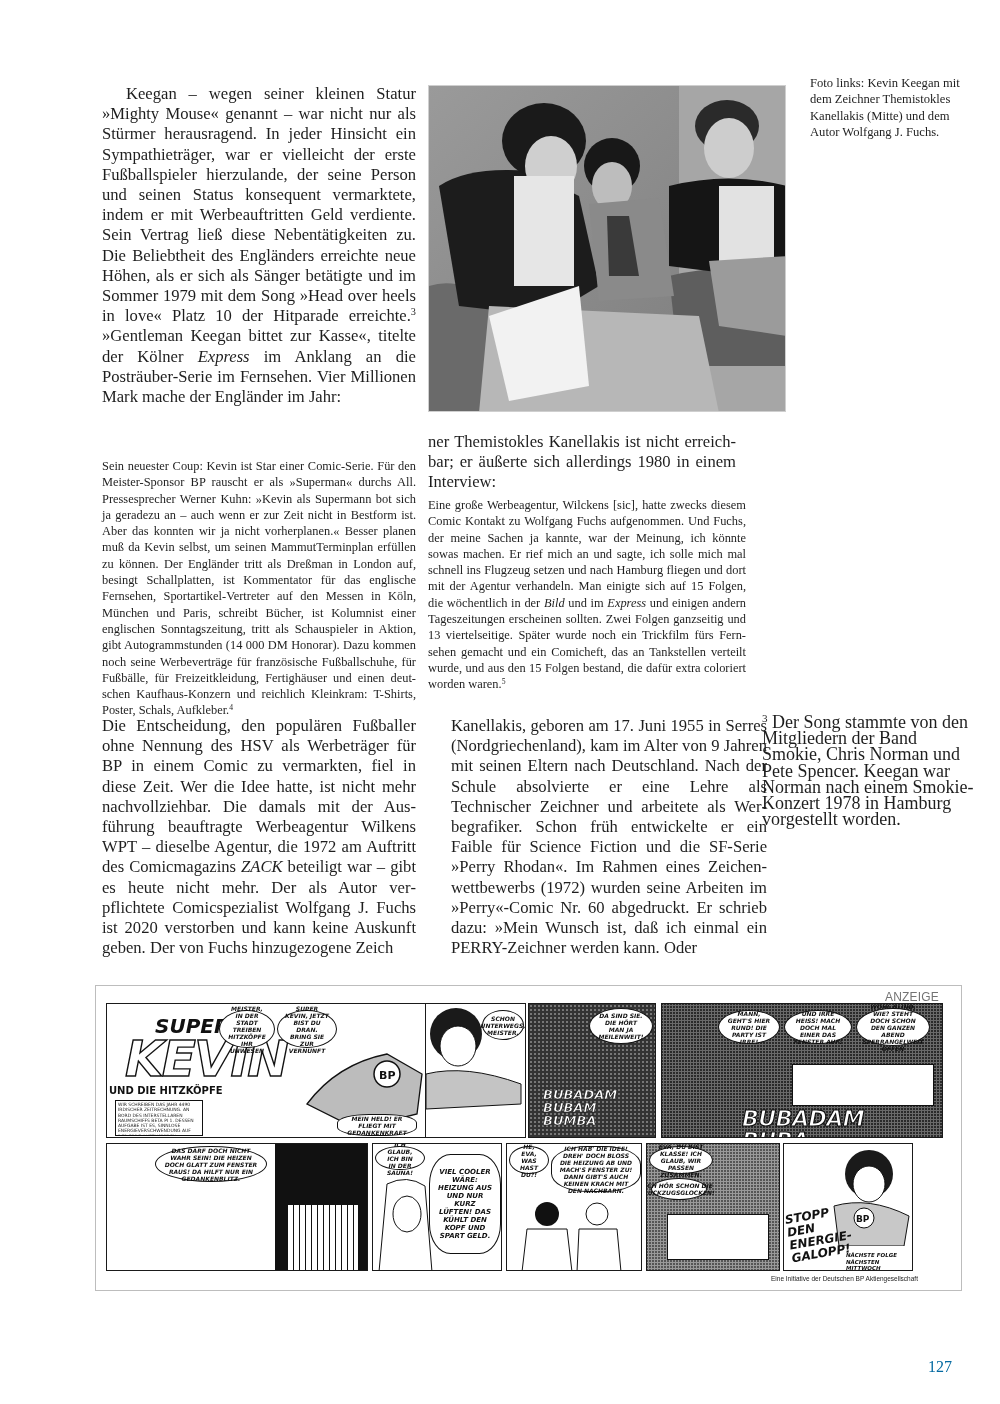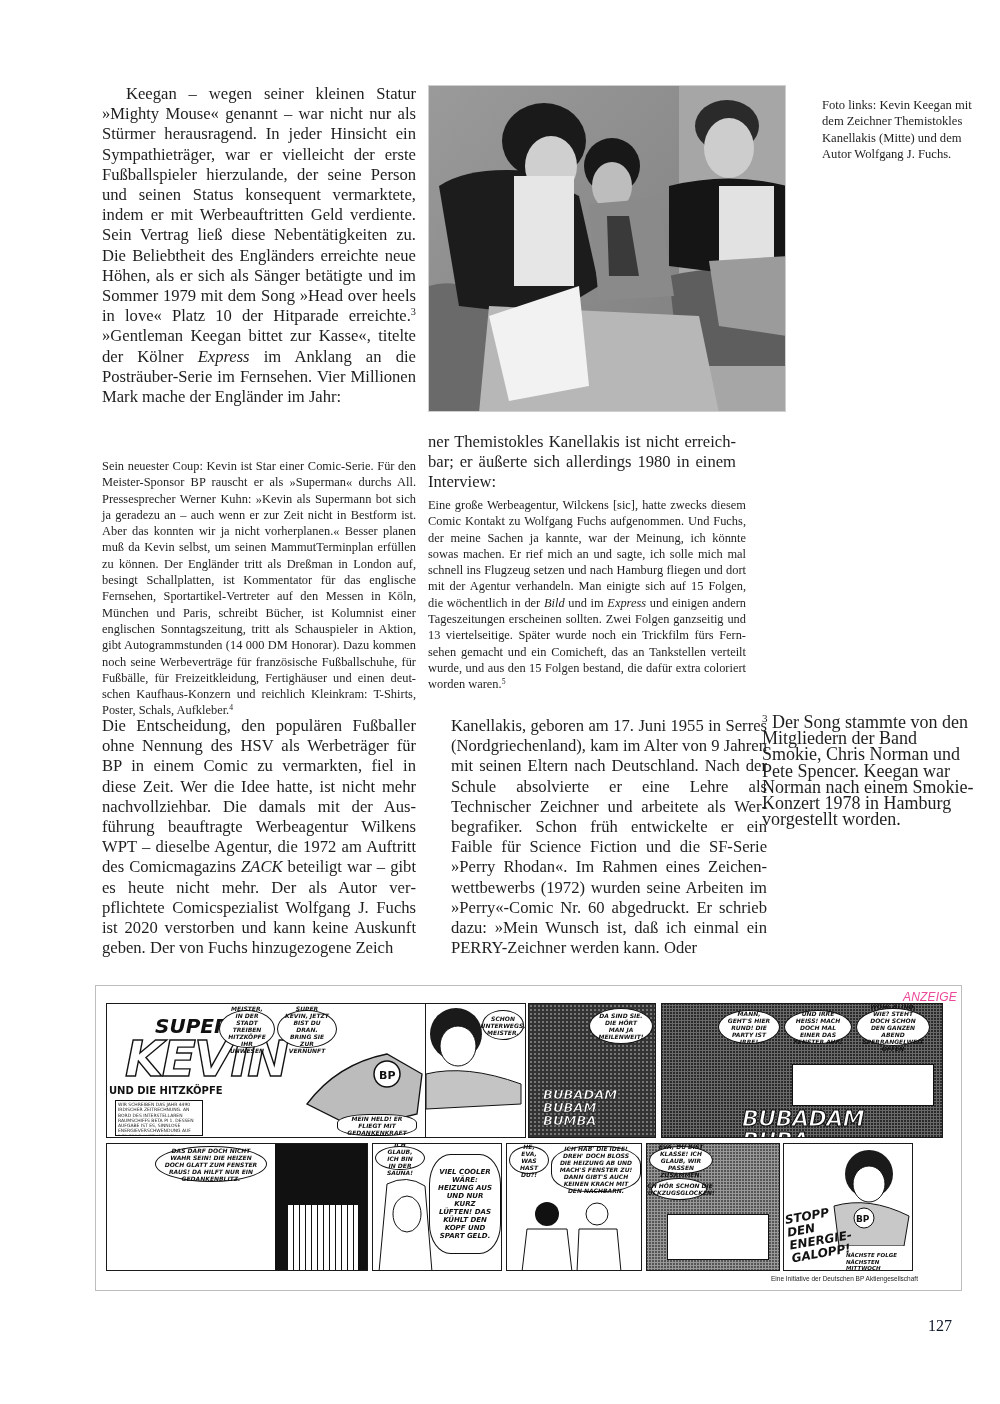--- a/index.html
+++ b/index.html
@@ -15,27 +15,27 @@
   .fn p { margin: 0 0 7px 0; }
   sup { font-size: 0.62em; line-height: 0; vertical-align: 0.55em; }
   i { font-style: italic; }
 
   
   .photo { left: 428px; top: 85px; width: 358px; height: 327px; background: #8e8e8e; overflow: hidden; border: 1px solid #cfcfcf; box-sizing: border-box; }
   .photo svg { display: block; }
 
   
   .ad { left: 95px; top: 985px; width: 867px; height: 306px; border: 1.5px solid #bdbdbd; box-sizing: border-box; background: #fff; }
-  .ad-label { right: 4px; top: 4px; font-family: "Liberation Sans", "DejaVu Sans", sans-serif; font-size: 12px; letter-spacing: 0.2px; color: #ec4899; font-style: italic; }
+  .ad-label { right: 22px; top: 4px; font-family: "Liberation Sans", "DejaVu Sans", sans-serif; font-size: 12px; letter-spacing: 0.2px; color: #737373; }
   .panel { position: absolute; border: 1.5px solid #1a1a1a; box-sizing: border-box; background: #fff; overflow: hidden; }
   .panel .t { position: absolute; font-family: "DejaVu Sans", "Liberation Sans", sans-serif; font-weight: bold; font-style: italic; color: #111; text-transform: uppercase; line-height: 1.0; }
   .bubble { position: absolute; background: #fff; border: 1.3px solid #111; border-radius: 50%; display: flex; align-items: center; justify-content: center; text-align: center; font-family: "DejaVu Sans", "Liberation Sans", sans-serif; font-weight: bold; font-style: italic; font-size: 6px; line-height: 7px; color: #111; padding: 7px; box-sizing: border-box; text-transform: uppercase; }
   .ad-footer { left: 675px; top: 289px; font-family: "Liberation Sans", "DejaVu Sans", sans-serif; font-size: 6.5px; color: #222; }
 
-  .page-number { right: 48px; top: 1317px; font-family: "Liberation Serif", "DejaVu Serif", serif; font-size: 16px; color: #0f172a; }
+  .page-number { right: 48px; top: 1358px; font-family: "Liberation Serif", "DejaVu Serif", serif; font-size: 16px; color: #0369a1; }
 </style>
 </head>
 <body>
 
 <div class="abs body-text" style="left:102px; top:84px; width:314px;">
   <p class="indent"><span>Keegan – wegen seiner kleinen Statur »Mighty Mouse« genannt – war nicht nur als Stürmer herausragend. In jeder Hinsicht ein Sympathieträger, war er vielleicht der erste Fußballspieler hierzulande, der seine Person und seinen Status konsequent vermarktete, indem er mit Werbeauftritten Geld verdien­te. Sein Vertrag ließ diese Nebentätigkeiten zu. Die Beliebtheit des Engländers erreichte neue Höhen, als er sich als Sänger betätigte und im Sommer 1979 mit dem Song »Head over heels in love« Platz 10 der Hitparade erreichte.</span><sup>3</sup><span> »Gentleman Keegan bittet zur Kasse«, titelte der Kölner </span><i>Express</i><span> im Anklang an die Posträuber-Serie im Fernsehen. Vier Millionen Mark mache der Engländer im Jahr:</span></p>
 </div>
 
 <div class="abs quote" style="left:102px; top:458px; width:314px;">
   <p><span>Sein neuester Coup: Kevin ist Star einer Comic-Serie. Für den Meister-Sponsor BP rauscht er als »Superman« durchs All. Pressesprecher Werner Kuhn: »Kevin als Supermann bot sich ja geradezu an – auch wenn er zur Zeit nicht in Bestform ist. Aber das konnten wir ja nicht vorherplanen.« Besser planen muß da Kevin selbst, um seinen Mammut­Terminplan erfüllen zu können. Der Engländer tritt als Dreßman in London auf, besingt Schallplatten, ist Kom­mentator für das englische Fernsehen, Sportartikel-Ver­treter auf den Messen in Köln, München und Paris, schreibt Bücher, ist Kolumnist einer englischen Sonntags­zeitung, tritt als Schauspieler in Aktion, gibt Autogramm­stunden (14 000 DM Honorar). Dazu kommen noch seine Werbeverträge für französische Fußballschuhe, für Fuß­bälle, für Freizeitkleidung, Fertighäuser und einen deut­schen Kaufhaus-Konzern und reichlich Kleinkram: T-Shirts, Poster, Schals, Aufkleber.</span><sup>4</sup></p>
@@ -72,21 +72,21 @@
     <path d="M178 130 L200 130 L210 190 L180 190 Z" fill="#3a3a3a"></path>
 
     <ellipse cx="298" cy="40" rx="32" ry="26" fill="#2a2a2a"></ellipse>
     <ellipse cx="300" cy="62" rx="25" ry="30" fill="#cdcdcd"></ellipse>
     <path d="M240 100 Q300 85 358 100 L358 195 L240 180 Z" fill="#151515"></path>
     <rect x="290" y="100" width="55" height="80" fill="#e2e2e2"></rect>
     <path d="M280 175 L358 170 L358 250 L290 240 Z" fill="#9b9b9b"></path>
   </svg>
 </div>
 
-<div class="abs caption" style="left:810px; top:97px; width:165px;margin-left:12px;">Foto links: Kevin Keegan mit dem Zeichner Themi­stokles Kanellakis (Mitte) und dem Autor Wolfgang J. Fuchs.</div>
+<div class="abs caption" style="left:810px; top:75px; width:165px;">Foto links: Kevin Keegan mit dem Zeichner Themi­stokles Kanellakis (Mitte) und dem Autor Wolfgang J. Fuchs.</div>
 
 <div class="abs body-text" style="left:428px; top:432px; width:308px;">
   <p>ner Themistokles Kanellakis ist nicht erreich­bar; er äußerte sich allerdings 1980 in einem Interview:</p>
 </div>
 
 <div class="abs quote" style="left:428px; top:497px; width:318px;">
   <p><span>Eine große Werbeagentur, Wilckens [sic], hatte zwecks diesem Comic Kontakt zu Wolfgang Fuchs aufgenom­men. Und Fuchs, der meine Sachen ja kannte, war der Meinung, ich könnte sowas machen. Er rief mich an und sagte, ich solle mich mal schnell ins Flugzeug setzen und nach Hamburg fliegen und dort mit der Agentur verhan­deln. Man einigte sich auf 15 Folgen, die wöchentlich in der </span><i>Bild</i><span> und im </span><i>Express</i><span> und einigen andern Tageszeitun­gen erscheinen sollten. Zwei Folgen ganzseitig und 13 viertelseitige. Später wurde noch ein Trickfilm fürs Fern­sehen gemacht und ein Comicheft, das an Tankstellen verteilt wurde, und aus den 15 Folgen bestand, die dafür extra coloriert worden waren.</span><sup>5</sup></p>
 </div>
 
 <div class="abs body-text" style="left:428px; top:716px; width:316px;margin-left:23px;">

